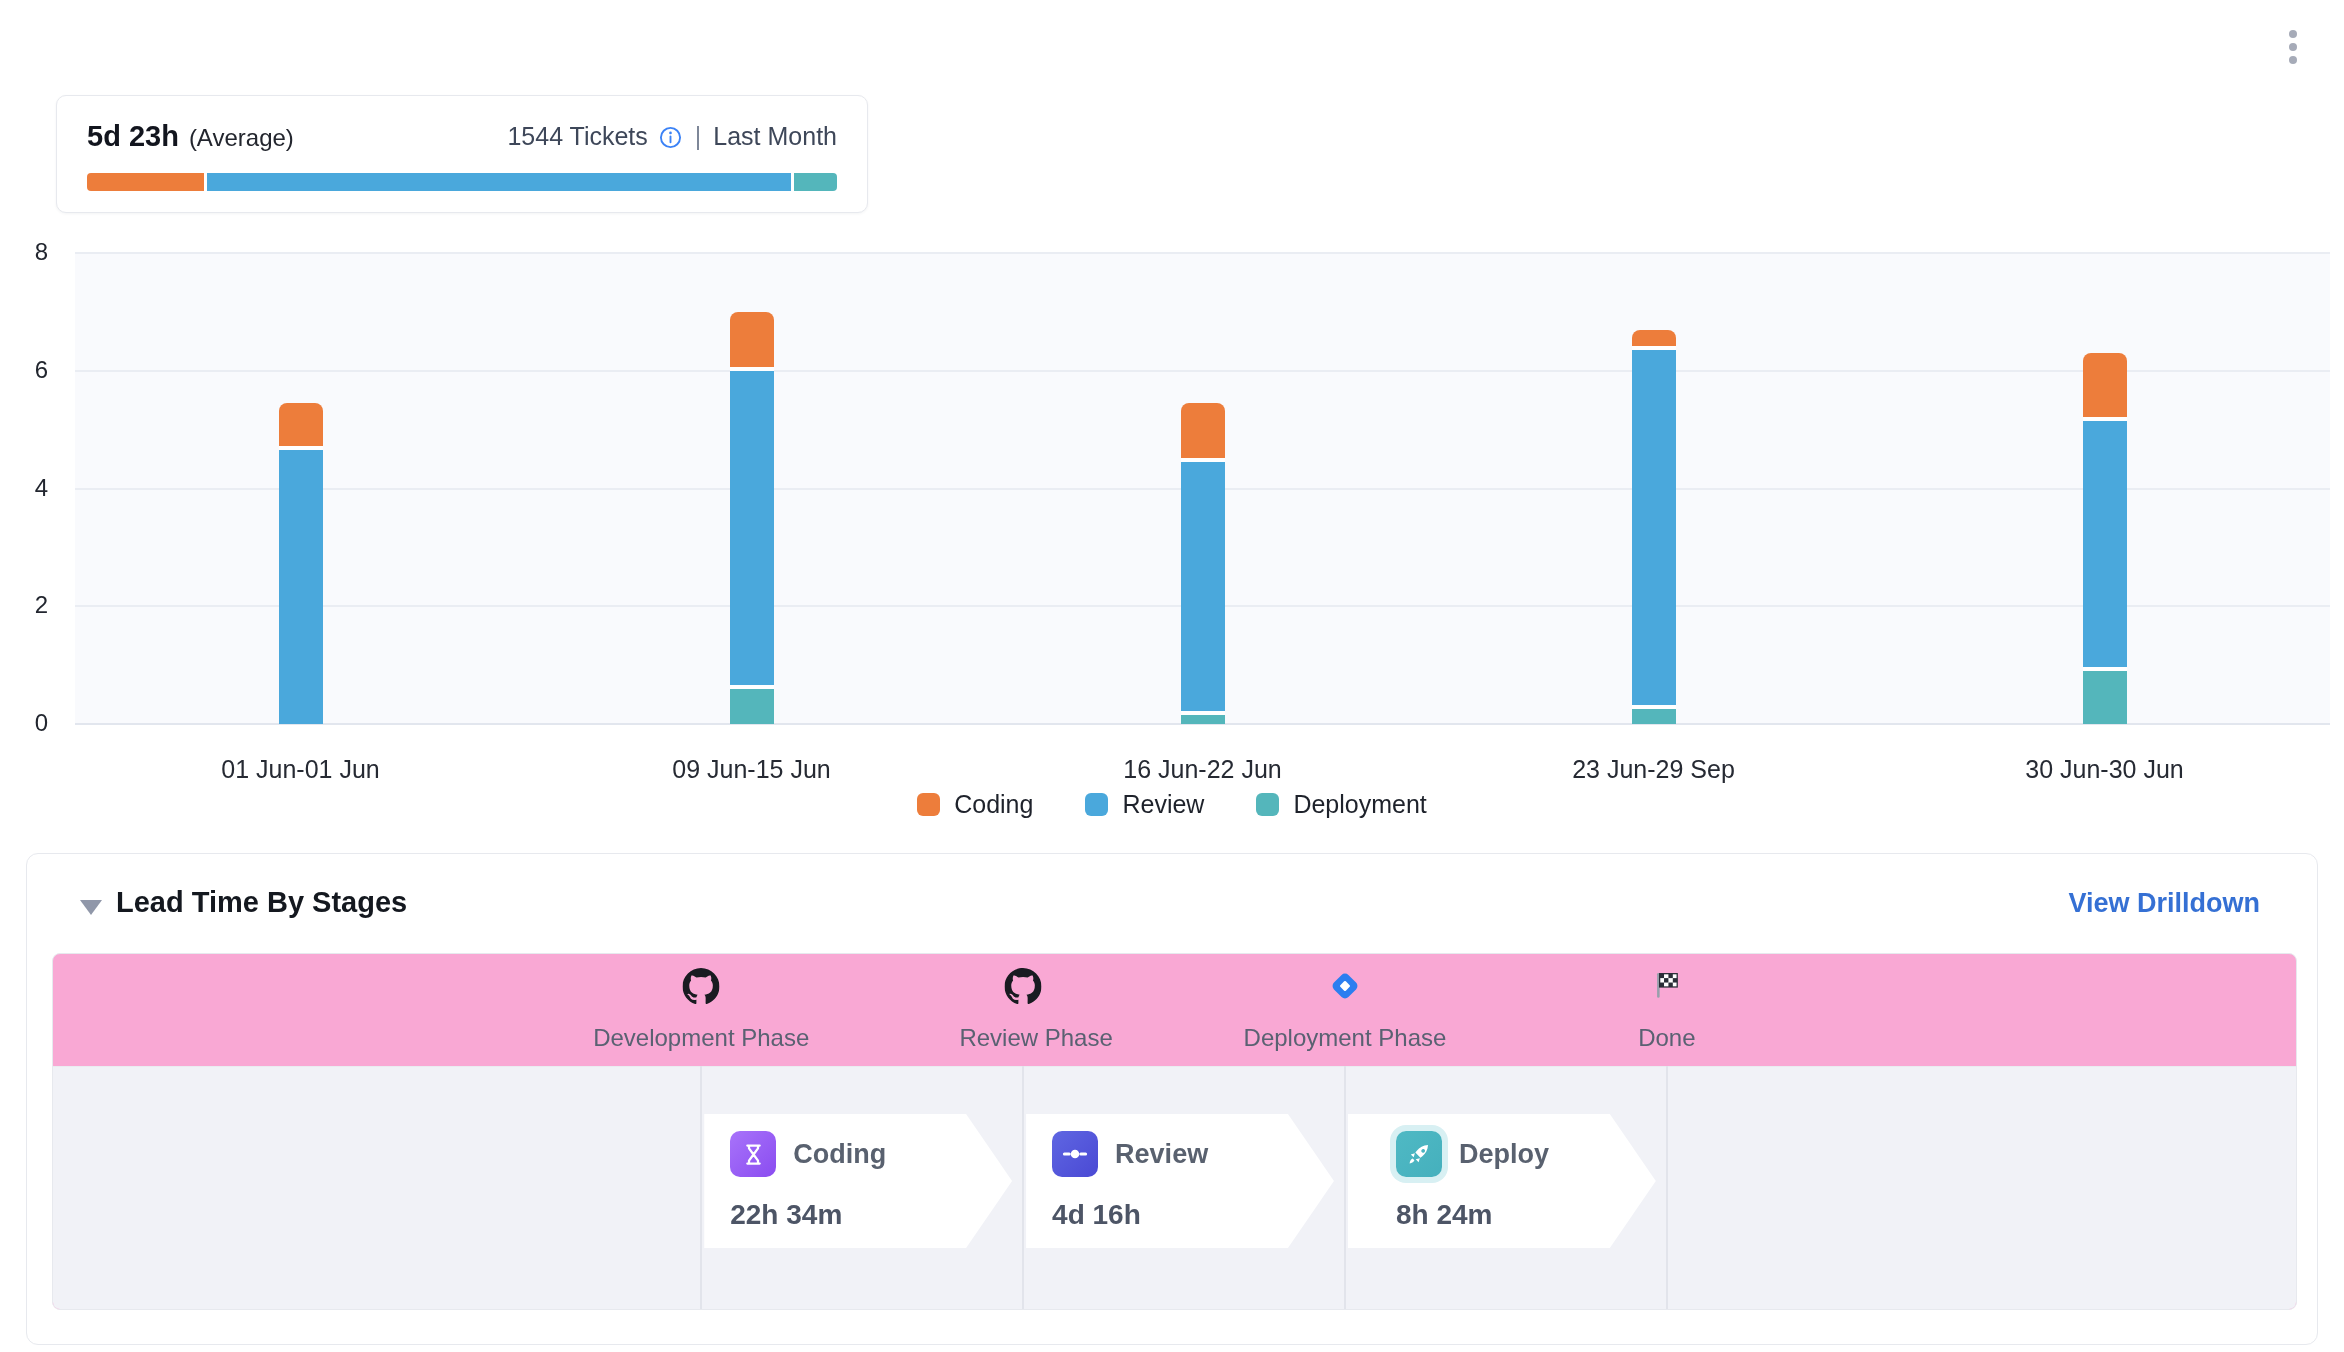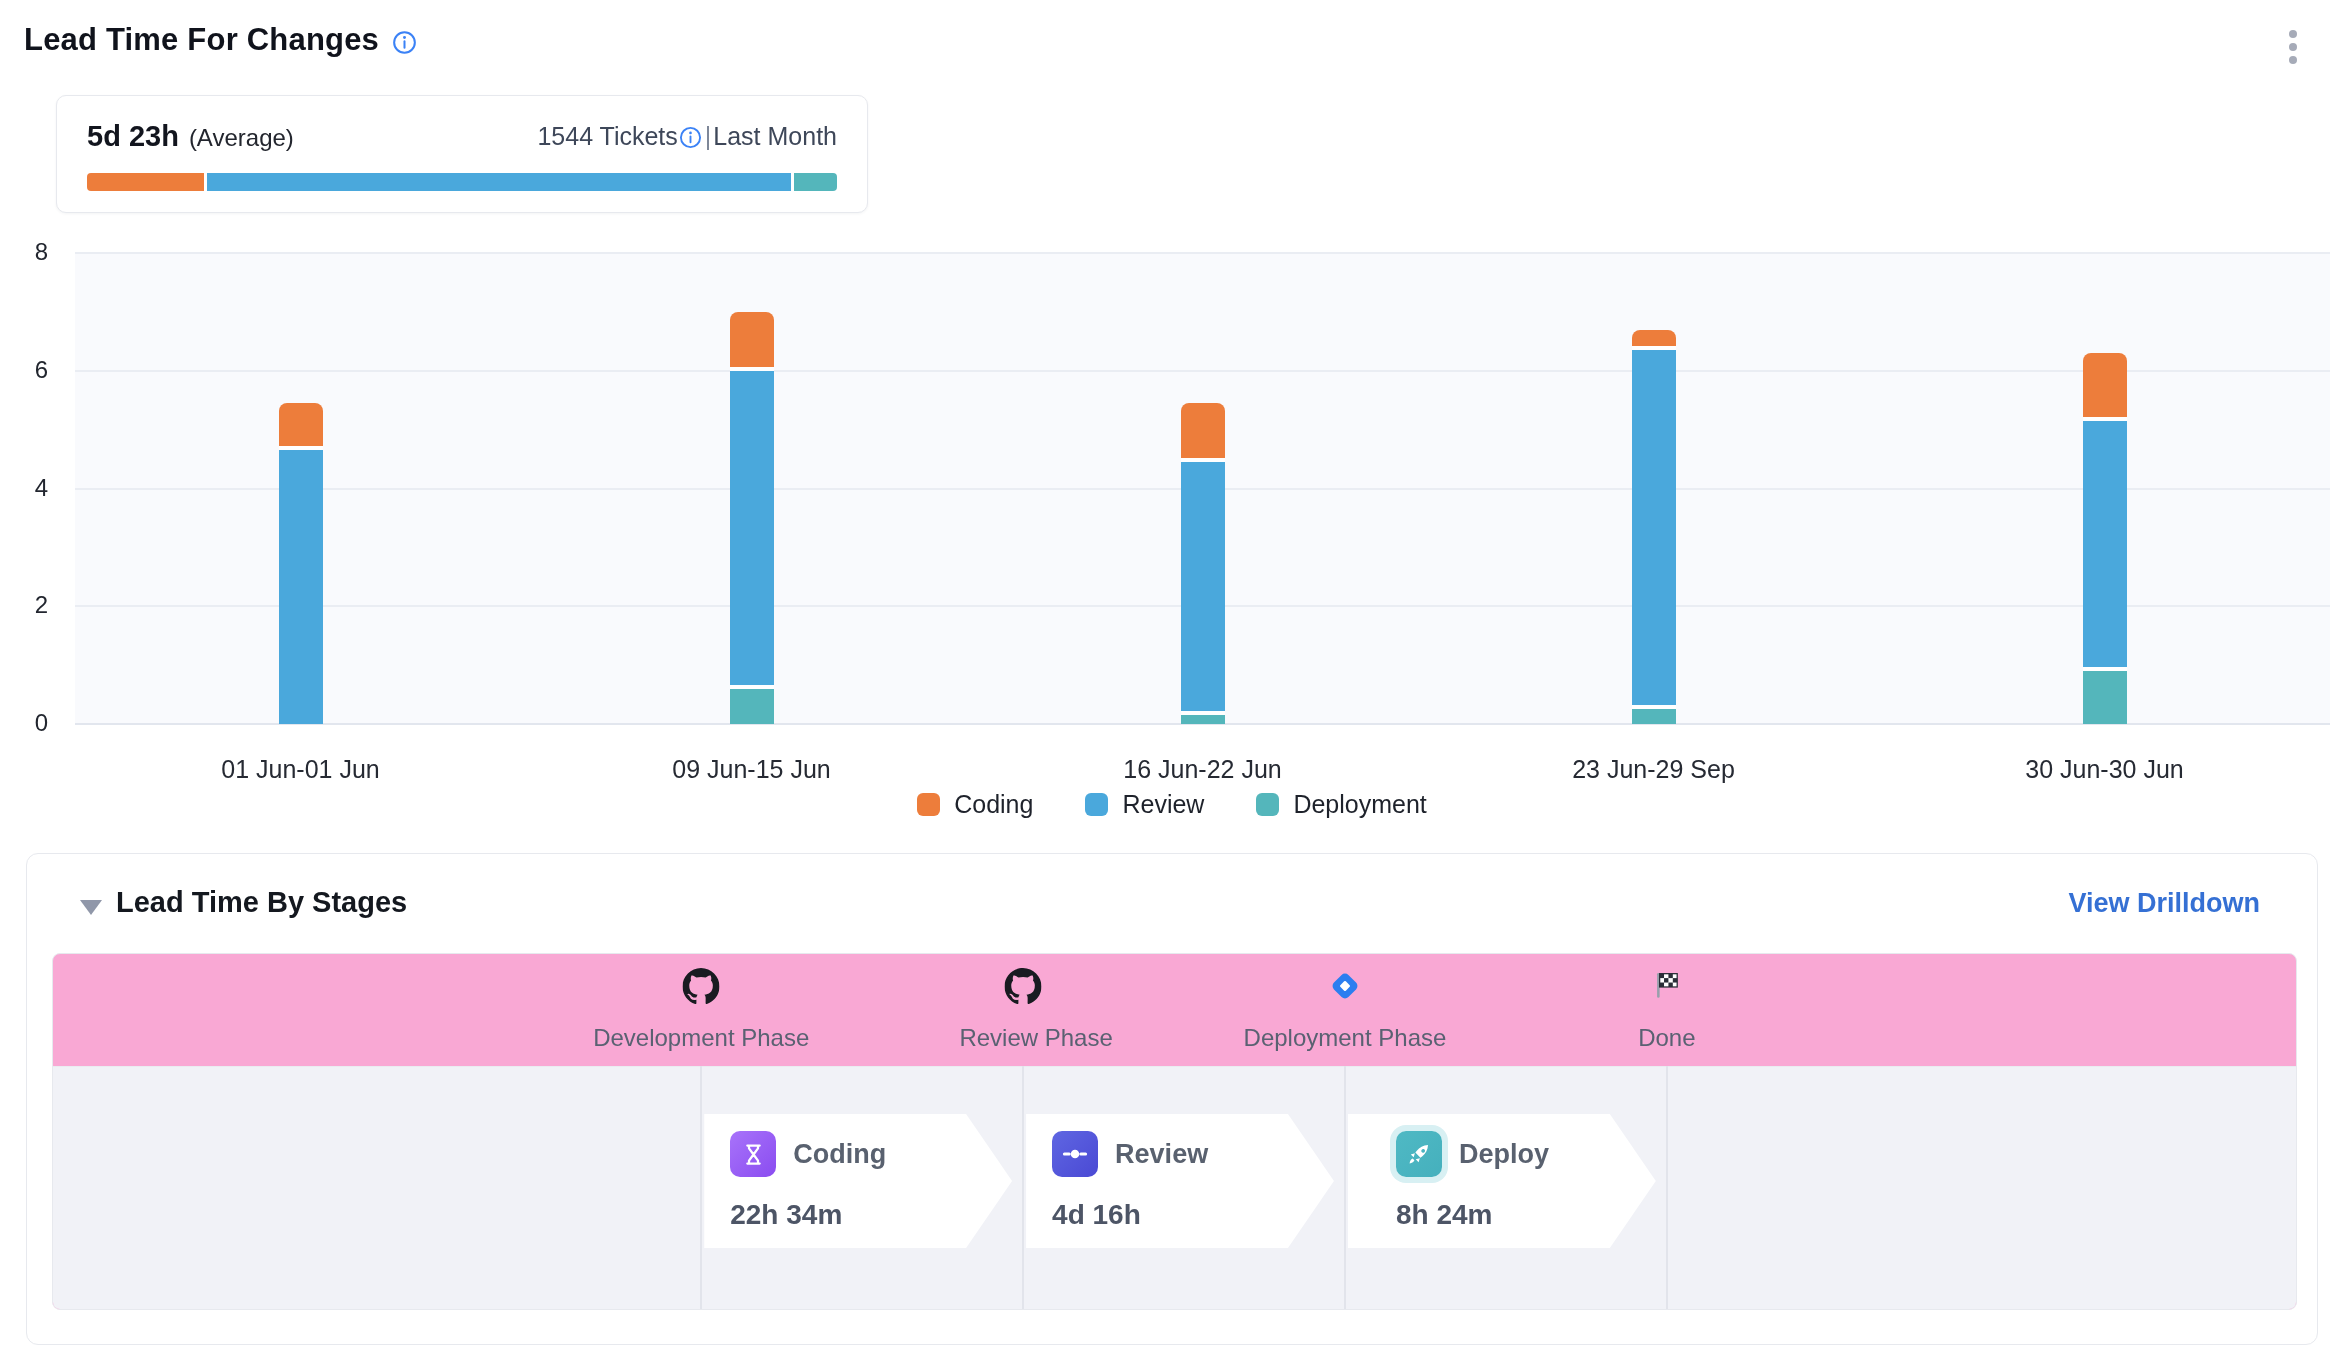--- a/index.html
+++ b/index.html
@@ -11,21 +11,21 @@
   .widget-title { position:absolute; left:24px; top:22px; font-size:31px; font-weight:800; color:#10131c; letter-spacing:.2px; display:flex; align-items:center; gap:12px; }
   .kebab { position:absolute; right:36px; top:30px; width:30px; height:40px; display:flex; flex-direction:column; align-items:center; gap:5px; cursor:pointer; }
   .kebab i { width:8px; height:8px; border-radius:50%; background:#a6abb8; }
 
   
   .summary-card { position:absolute; left:24px; top:95px; width:812px; height:118px; background:#fff; border:1.5px solid #e7e9ee; border-radius:10px; box-shadow:0 1px 3px rgba(25,35,60,.05); padding:24px 30px 0 30px;margin-left:32px; }
   .summary-row { display:flex; justify-content:space-between; align-items:center; }
   .summary-left { display:flex; align-items:baseline; gap:10px; }
   .summary-value { font-size:29px; font-weight:800; color:#12151e; }
   .summary-suffix { font-size:24px; color:#23262e; }
-  .summary-right { display:flex; align-items:center; font-size:25px; color:#3e4759; }
+  .summary-right { display:flex; align-items:center; gap:10px; font-size:25px; color:#3e4759; }
   .summary-sep { color:#7e8798; padding:0 2px; }
   .summary-bar { margin-top:20px; height:18px; border-radius:4px; overflow:hidden; display:flex; }
   .summary-bar .seg { height:100%; }
   .summary-bar .seg:not(:last-child){ border-right:3px solid #fff; }
 
   
   .tick-label { position:absolute; width:48px; text-align:right; font-size:24px; color:#22262f; }
   .gridline { position:absolute; left:75px; width:2255px; height:2px; background:#eaedf3; }
   .gridline.base { background:#e2e6ee; }
   .plot-bg { position:absolute; left:75px; top:253px; width:2255px; height:471px; background:#f9fafd; }
@@ -51,30 +51,20 @@
   .stage-head { display:flex; align-items:center; gap:17px; }
   .stage-tile { width:46px; height:46px; border-radius:10px; display:flex; align-items:center; justify-content:center; }
   .stage-name { font-size:27px; font-weight:700; color:#59616f; }
   .stage-duration { margin-top:22px; font-size:28px; font-weight:700; color:#4d5566; }
 </style>
 </head>
 <body>
 
 <div class="page">
 
-  <div class="widget-title">
-    <span>Lead Time For Changes</span>
-    <span style="display:inline-flex; margin-top:4px;">
-      <svg viewBox="0 0 24 24" width="27" height="27" fill="none" stroke="#3b82f6" stroke-width="1.8">
-        <circle cx="12" cy="12" r="9.2"></circle>
-          <line x1="12" y1="11" x2="12" y2="16.6" stroke-linecap="round"></line>
-        <circle cx="12" cy="7.6" r="1.3" fill="#3b82f6" stroke="none"></circle>
-      </svg>
-    </span>
-  </div>
 
   <div class="kebab">
       <i></i>
       <i></i>
       <i></i>
     </div>
 
   <div class="summary-card">
     <div class="summary-row">
       <div class="summary-left">

